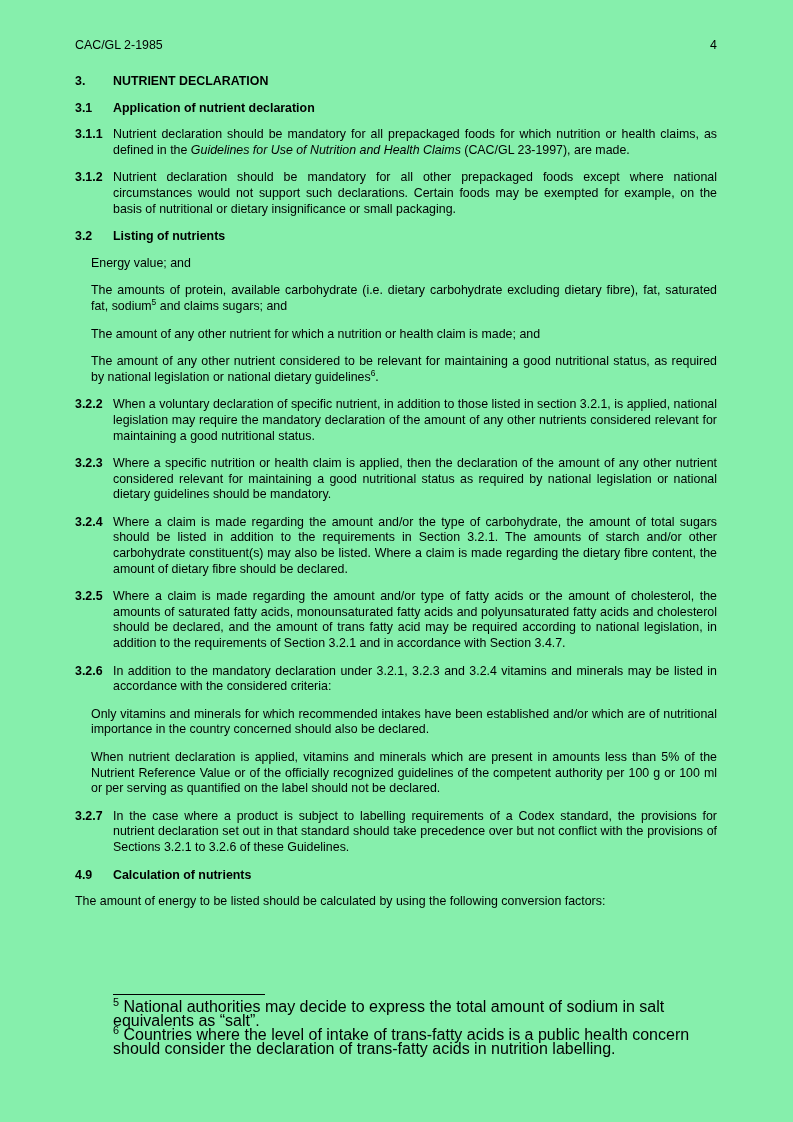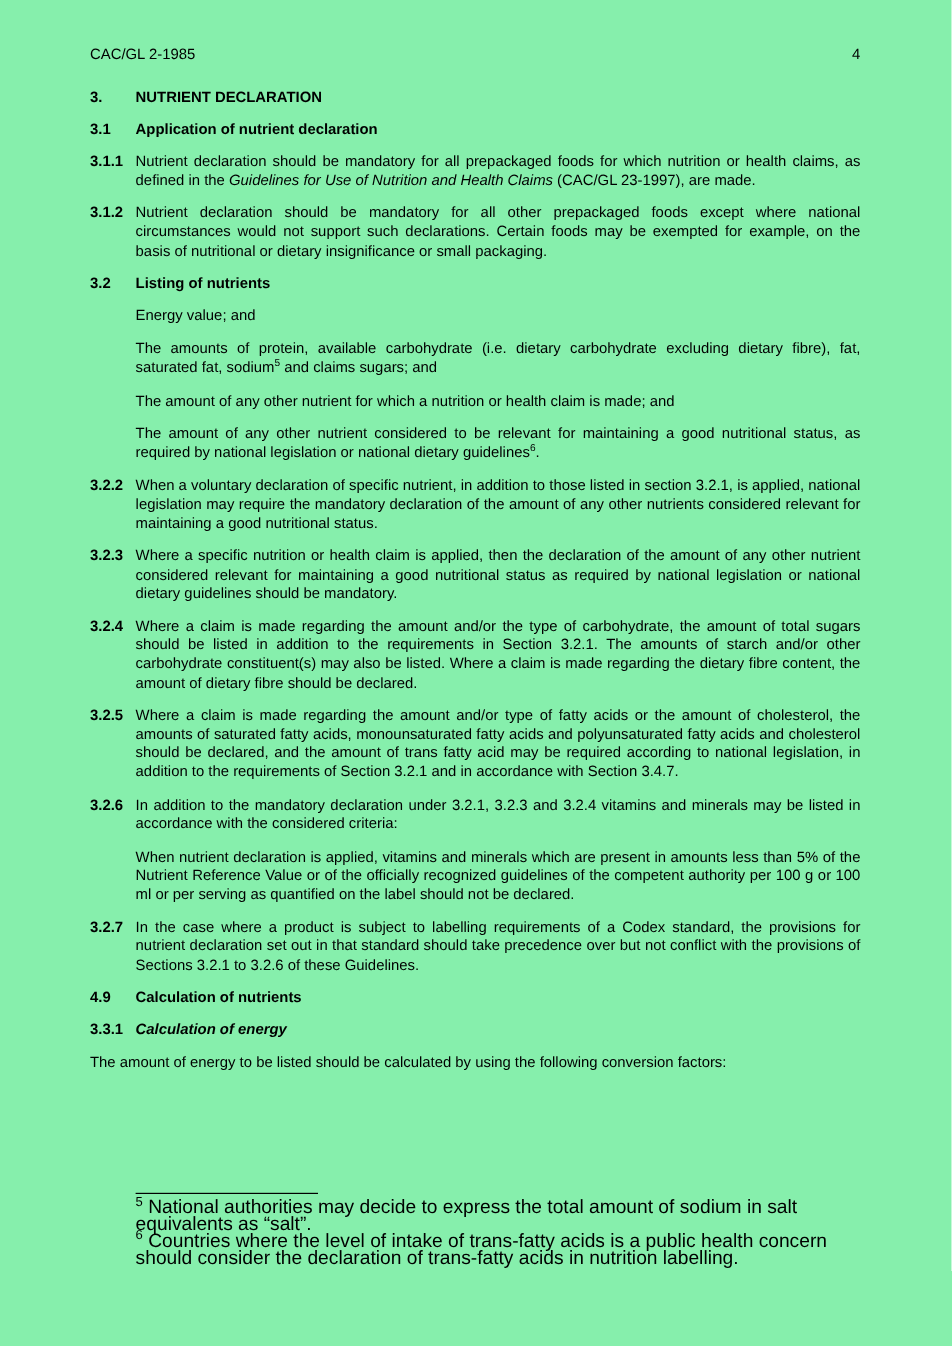--- a/index.html
+++ b/index.html
@@ -37,21 +37,21 @@
   .heading .num { position: absolute; left: 0; top: 0; }
   .heading.italic-title .title { font-style: italic; }
   .para {
     position: relative;
     padding-left: 38px;
     text-align: justify;
     margin-bottom: 12px;
   }
   .para .num { position: absolute; left: 0; top: 0; font-weight: bold; }
   .subpara {
-    margin-left: 38px;
+    margin-left: 16px;
     text-align: justify;
     margin-bottom: 12px;
   }
   .plainpara { margin-bottom: 12px; }
   sup { font-size: 0.68em; vertical-align: super; line-height: 0; }
   .footnotes {
     position: absolute;
     top: 994px;
     left: 113px;
     right: 76px;
@@ -137,39 +137,38 @@
     <div class="para">
       <span class="num">3.2.5</span>
       <span>Where a claim is made regarding the amount and/or type of fatty acids or the amount of cholesterol, the amounts of saturated fatty acids, monounsaturated fatty acids and polyunsaturated fatty acids and cholesterol should be declared, and the amount of trans fatty acid may be required according to national legislation, in addition to the requirements of Section 3.2.1 and in accordance with Section 3.4.7.</span>
     </div>
 
     <div class="para">
       <span class="num">3.2.6</span>
       <span>In addition to the mandatory declaration under 3.2.1, 3.2.3 and 3.2.4 vitamins and minerals may be listed in accordance with the considered criteria:</span>
     </div>
 
+    <div class="subpara">
+      <span>Only vitamins and minerals for which recommended intakes have been established and/or which are of nutritional importance in the country concerned should also be declared.</span>
+    </div>
 
     <div class="subpara">
       <span>When nutrient declaration is applied, vitamins and minerals which are present in amounts less than 5% of the Nutrient Reference Value or of the officially recognized guidelines of the competent authority per 100 g or 100 ml or per serving as quantified on the label should not be declared.</span>
     </div>
 
     <div class="para">
       <span class="num">3.2.7</span>
       <span>In the case where a product is subject to labelling requirements of a Codex standard, the provisions for nutrient declaration set out in that standard should take precedence over but not conflict with the provisions of Sections 3.2.1 to 3.2.6 of these Guidelines.</span>
     </div>
 
     <div class="heading">
       <span class="num">4.9</span>
       <span class="title">Calculation of nutrients</span>
     </div>
 
-    <div class="heading italic-title">
-      <span class="num">3.3.1</span>
-      <span class="title">Calculation of energy</span>
-    </div>
 
     <div class="plainpara">
       <span>The amount of energy to be listed should be calculated by using the following conversion factors:</span>
     </div>
 
   </div>
 
   <div class="footnotes">
     <div class="fn-sep"></div>
     <div class="footnote">

